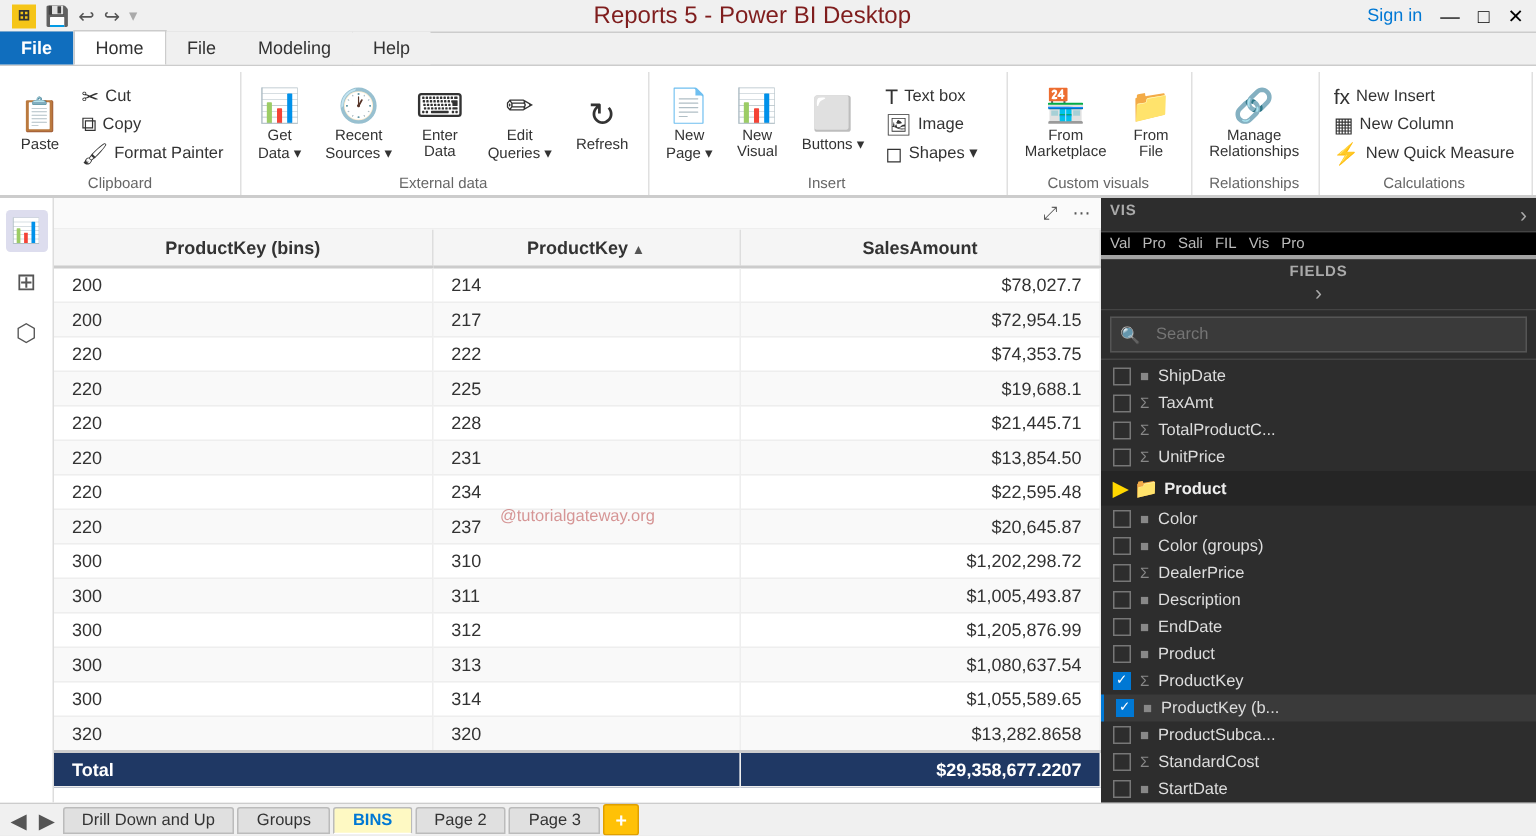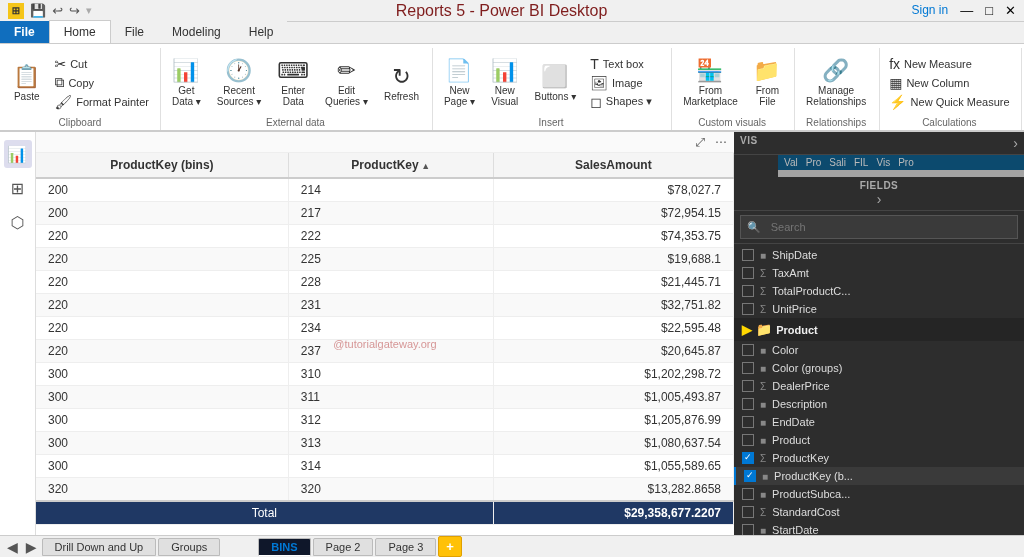--- a/index.html
+++ b/index.html
@@ -284,21 +284,21 @@
       cursor: pointer;
       border-radius: 2px 2px 0 0;
       color: #333;
     }
     .tab-btn.active {
       background: white;
       border-bottom: 1px solid white;
       font-weight: bold;
       color: #0078d4;
     }
-    .tab-btn.highlight { background: #0f172a; margin-left: 36px; }
+    .tab-btn.highlight { background: #fef9c3; }
     .tab-add {
       background: #ffc107;
       border: 1px solid #e0a000;
       border-radius: 2px;
       padding: 2px 7px;
       cursor: pointer;
       font-size: 13px;
       color: white;
       font-weight: bold;
     }
@@ -448,21 +448,21 @@
       </button>
     </div>
     <div class="ribbon-group-label">Relationships</div>
   </div>
 
   <div class="ribbon-group">
     <div class="ribbon-group-content">
       <div class="small-group">
         <button class="ribbon-btn small">
           <span class="icon">fx</span>
-          <span>New Measure</span>
+          <span>New Insert</span>
         </button>
         <button class="ribbon-btn small">
           <span class="icon">▦</span>
           <span>New Column</span>
         </button>
         <button class="ribbon-btn small">
           <span class="icon">⚡</span>
           <span>New Quick Measure</span>
         </button>
       </div>
@@ -521,21 +521,21 @@
               <td>$19,688.1</td>
             </tr>
             <tr>
               <td class="left">220</td>
               <td class="left">228</td>
               <td>$21,445.71</td>
             </tr>
             <tr>
               <td class="left">220</td>
               <td class="left">231</td>
-              <td>$32,751.82</td>
+              <td>$13,854.50</td>
             </tr>
             <tr>
               <td class="left">220</td>
               <td class="left">234</td>
               <td>$22,595.48</td>
             </tr>
             <tr>
               <td class="left">220</td>
               <td class="left">237</td>
               <td>$20,645.87</td>
@@ -566,37 +566,37 @@
               <td>$1,055,589.65</td>
             </tr>
             <tr>
               <td class="left">320</td>
               <td class="left">320</td>
               <td>$13,282.8658</td>
             </tr>
           </tbody>
         <tfoot>
           <tr>
-            <td colspan="2" style="text-align:center;font-weight:normal;">Total</td>
+            <td colspan="2" style="text-align:left;font-weight:bold;">Total</td>
             <td>$29,358,677.2207</td>
           </tr>
         </tfoot>
       </table>
     </div>
   </div>
 
   <div class="right-panel">
 
     <div style="position:relative;flex:1;overflow:hidden;">
 
       <div style="background:#2d2d2d;padding:3px 6px;border-bottom:1px solid #444;display:flex;gap:2px;">
         <span style="font-size:10px;color:#aaa;text-transform:uppercase;letter-spacing:0.5px;font-weight:bold;">VIS</span>
         <span style="margin-left:auto;color:#aaa;cursor:pointer;font-size:14px;">›</span>
       </div>
-      <div style="background:#0c4a6e;padding:2px 6px;border-bottom:7px solid #a3a3a3;font-size:10px;color:#bbb;margin-left:44px;">
+      <div style="background:#000000;padding:2px 6px;border-bottom:3px solid #a3a3a3;font-size:10px;color:#bbb;">
         <div style="display:flex;gap:8px;align-items:center;">
           <span>Val</span>
           <span>Pro</span>
           <span>Sali</span>
           <span>FIL</span>
           <span>Vis</span>
           <span>Pro</span>
         </div>
       </div>
 

